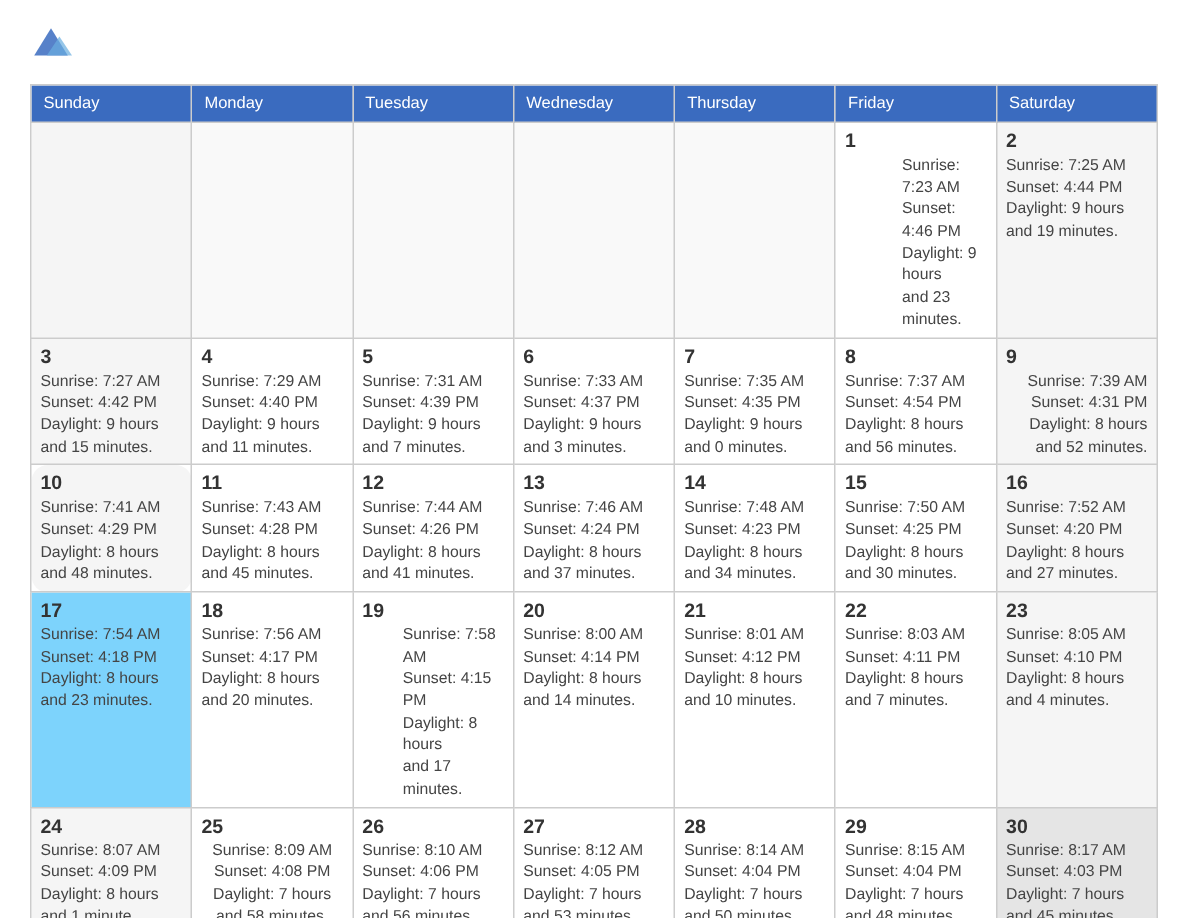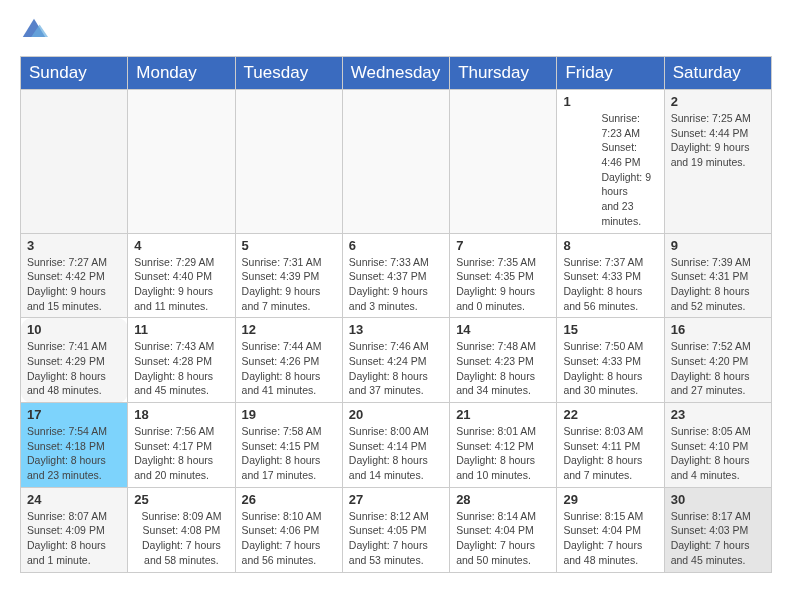--- a/index.html
+++ b/index.html
@@ -7,21 +7,21 @@
     .container { padding: 16px 20px; }
     .header { display: flex; justify-content: space-between; align-items: flex-start; margin-bottom: 12px; }
     .logo { display: flex; align-items: center; gap: 4px; }
     .logo-text { font-size: 18px; font-weight: bold; color: #333; line-height: 1.1; }
     .logo-text span { color: #4a90d9; }
     .logo-icon { width: 28px; height: 28px; }
     .title-block { text-align: right; }
     .month-title { font-size: 32px; font-weight: normal; color: #333; }
     .location { font-size: 16px; color: #555; }
     .calendar { width: 100%; border-collapse: collapse; }
-    .calendar th { background: #3a6bbf; color: #fff; text-align: left; padding: 6px 8px; font-size: 17px; font-weight: normal; border: 1px solid #ccc; }
+    .calendar th { background: #3a6bbf; color: #fff; text-align: left; padding: 6px 8px; font-size: 11px; font-weight: normal; border: 1px solid #ccc; }
     .calendar td { vertical-align: top; border: 1px solid #ccc; padding: 4px 6px; font-size: 11px; color: #333; width: calc(100%/7); min-height: 80px; height: 80px; }
     .day-num { font-size: 13px; font-weight: bold; margin-bottom: 2px; }
     .day-info { font-size: 10.5px; color: #444; line-height: 1.4; }
     .empty { background: #f9f9f9; }
     .week-row td:first-child, .week-row td:last-child { background: #f5f5f5; }
   </style>
 </head>
 <body>
 
 <div class="container">
@@ -108,27 +108,27 @@
           <td>
             <div class="day-num">7</div>
             <div class="day-info" style="white-space: pre-line;">Sunrise: 7:35 AM
 Sunset: 4:35 PM
 Daylight: 9 hours
 and 0 minutes.</div>
           </td>
           <td>
             <div class="day-num">8</div>
             <div class="day-info" style="white-space: pre-line;">Sunrise: 7:37 AM
-Sunset: 4:33 PM
+Sunset: 4:54 PM
 Daylight: 8 hours
 and 56 minutes.</div>
           </td>
           <td style="background: rgb(245, 245, 245);">
             <div class="day-num">9</div>
-            <div class="day-info" style="white-space: pre-line;">Sunrise: 7:39 AM
+            <div class="day-info" style="white-space: pre-line; text-align: right;">Sunrise: 7:39 AM
 Sunset: 4:31 PM
 Daylight: 8 hours
 and 52 minutes.</div>
           </td>
         </tr>
         <tr class="week-row">
           <td style="background: rgb(245, 245, 245); border-radius: 11px;">
             <div class="day-num">10</div>
             <div class="day-info" style="white-space: pre-line;">Sunrise: 7:41 AM
 Sunset: 4:29 PM
@@ -159,21 +159,21 @@
           <td>
             <div class="day-num">14</div>
             <div class="day-info" style="white-space: pre-line;">Sunrise: 7:48 AM
 Sunset: 4:23 PM
 Daylight: 8 hours
 and 34 minutes.</div>
           </td>
           <td>
             <div class="day-num">15</div>
             <div class="day-info" style="white-space: pre-line;">Sunrise: 7:50 AM
-Sunset: 4:33 PM
+Sunset: 4:25 PM
 Daylight: 8 hours
 and 30 minutes.</div>
           </td>
           <td style="background: rgb(245, 245, 245); margin-left: 13px;">
             <div class="day-num">16</div>
             <div class="day-info" style="white-space: pre-line;">Sunrise: 7:52 AM
 Sunset: 4:20 PM
 Daylight: 8 hours
 and 27 minutes.</div>
           </td>
@@ -188,21 +188,21 @@
           </td>
           <td>
             <div class="day-num">18</div>
             <div class="day-info" style="white-space: pre-line;">Sunrise: 7:56 AM
 Sunset: 4:17 PM
 Daylight: 8 hours
 and 20 minutes.</div>
           </td>
           <td>
             <div class="day-num">19</div>
-            <div class="day-info" style="white-space: pre-line;">Sunrise: 7:58 AM
+            <div class="day-info" style="white-space: pre-line; margin-left: 27px;">Sunrise: 7:58 AM
 Sunset: 4:15 PM
 Daylight: 8 hours
 and 17 minutes.</div>
           </td>
           <td>
             <div class="day-num">20</div>
             <div class="day-info" style="white-space: pre-line;">Sunrise: 8:00 AM
 Sunset: 4:14 PM
 Daylight: 8 hours
 and 14 minutes.</div>

